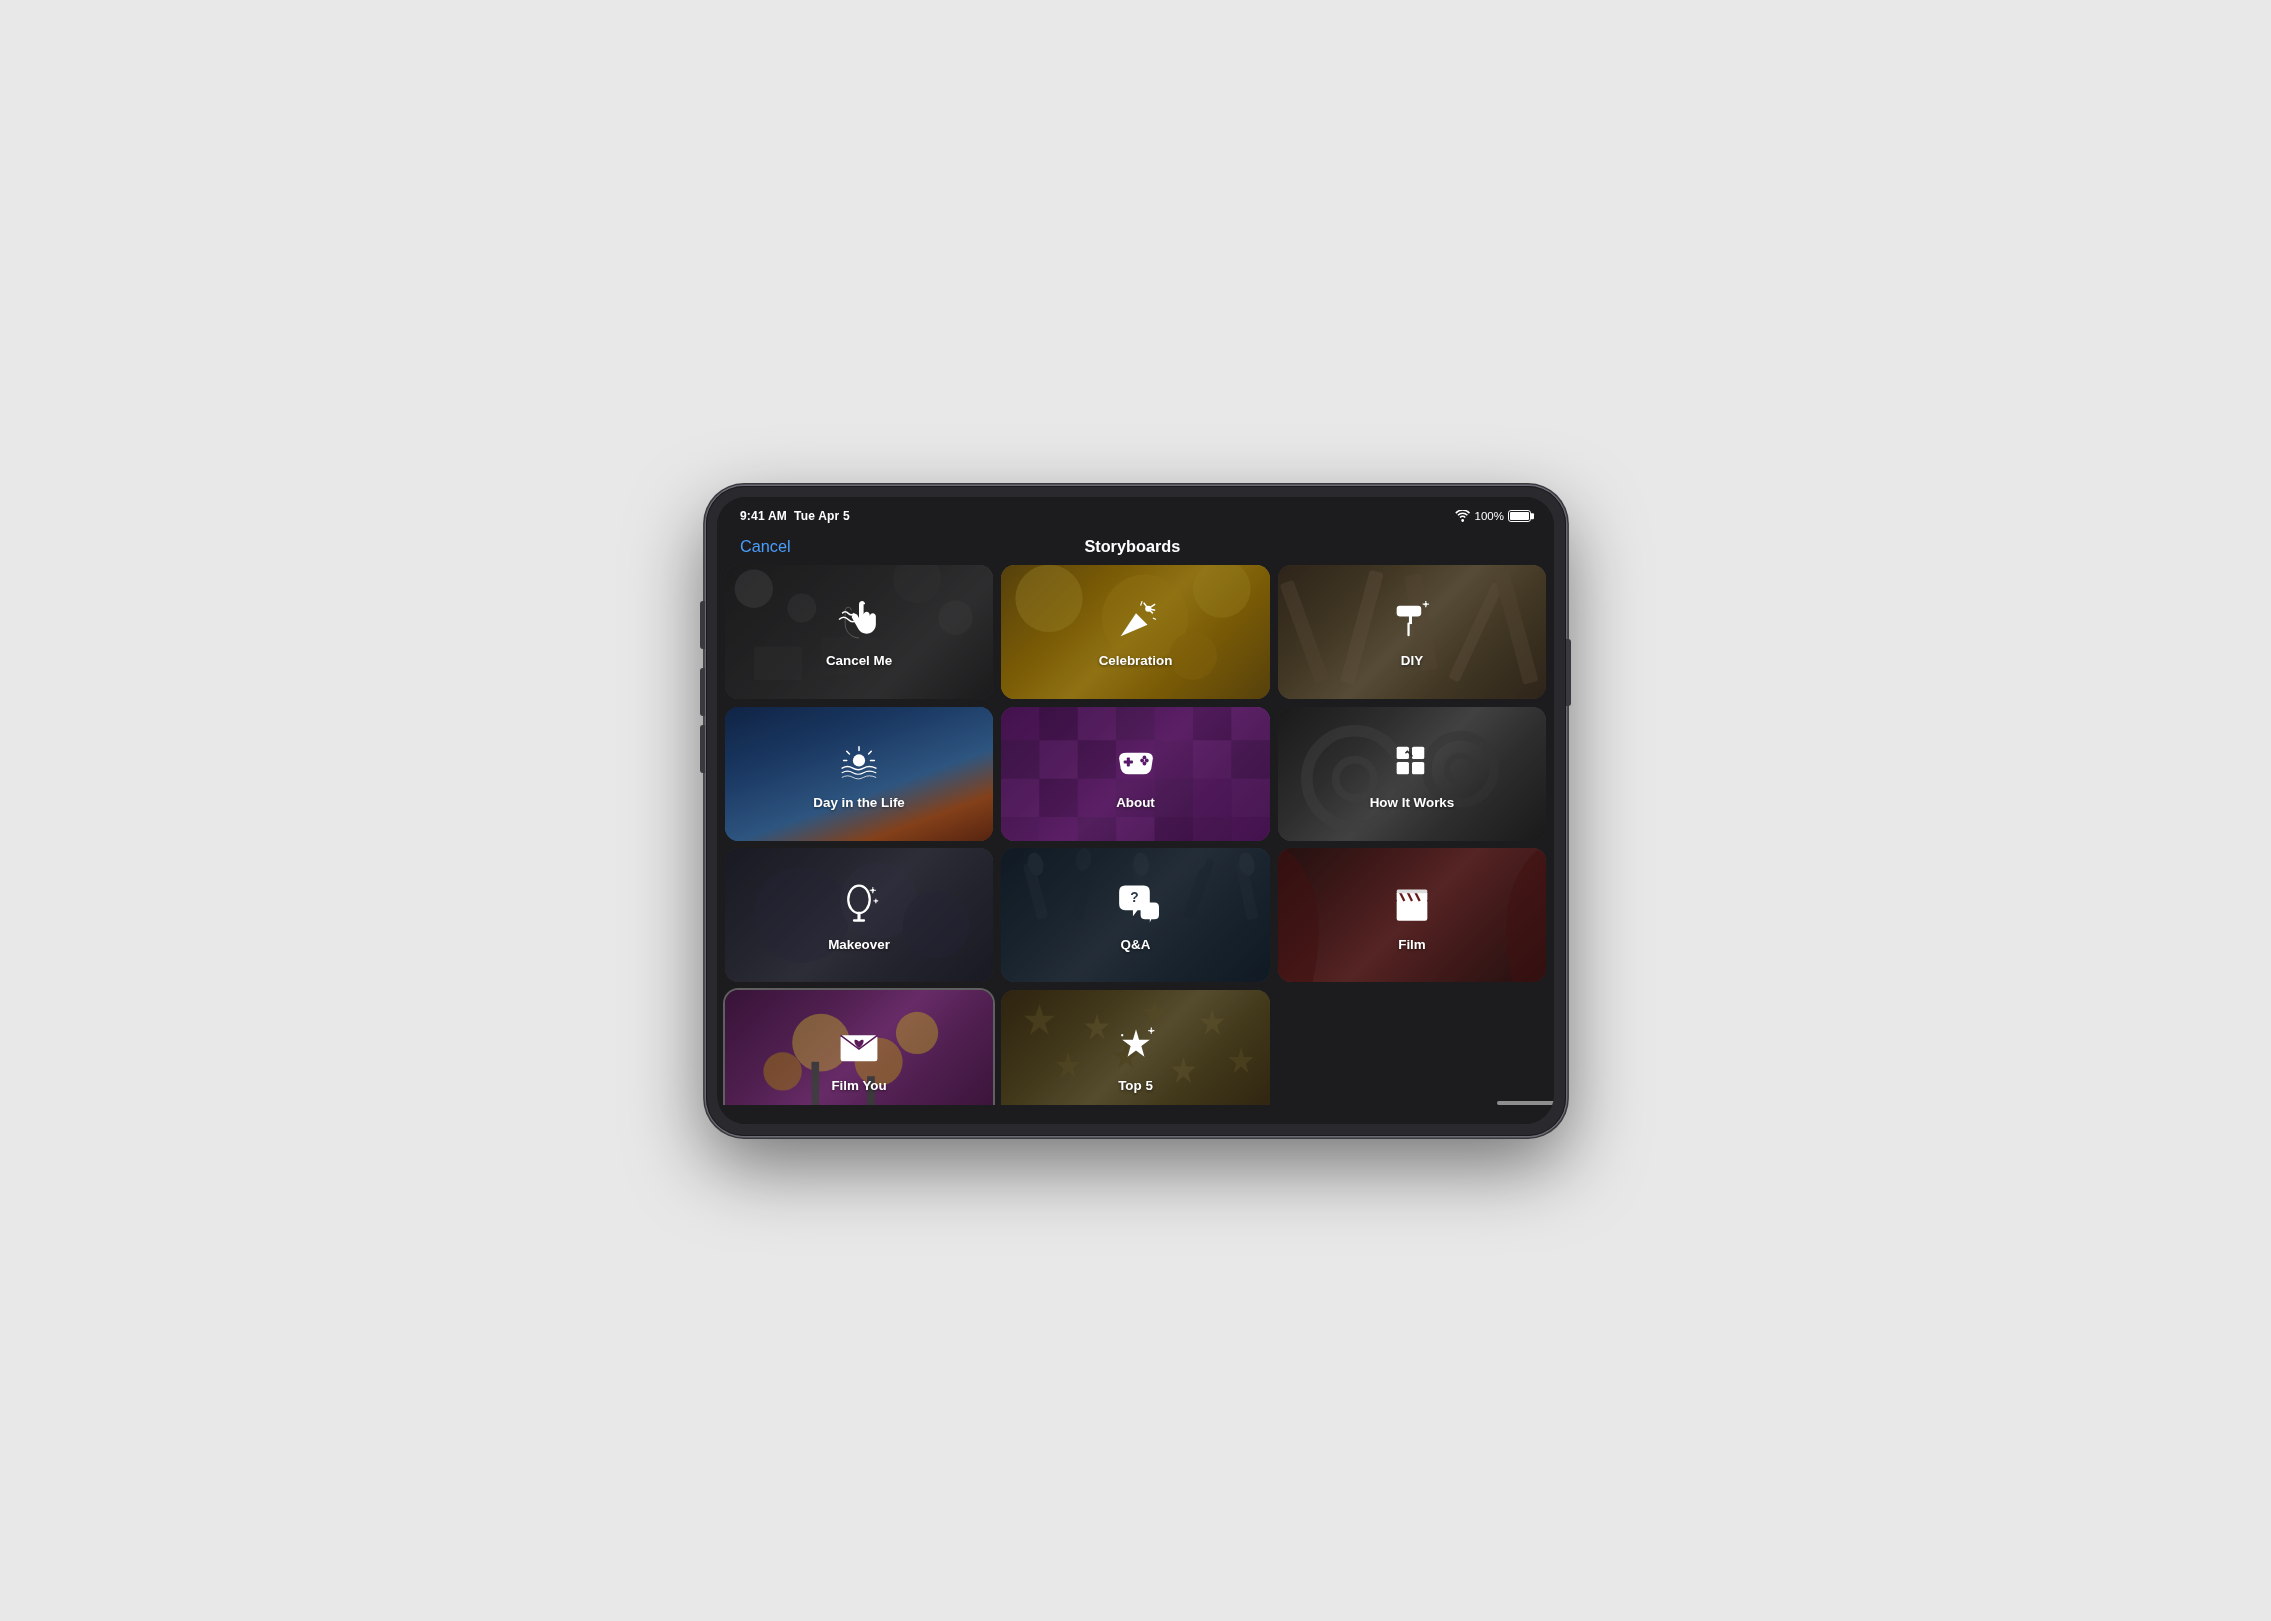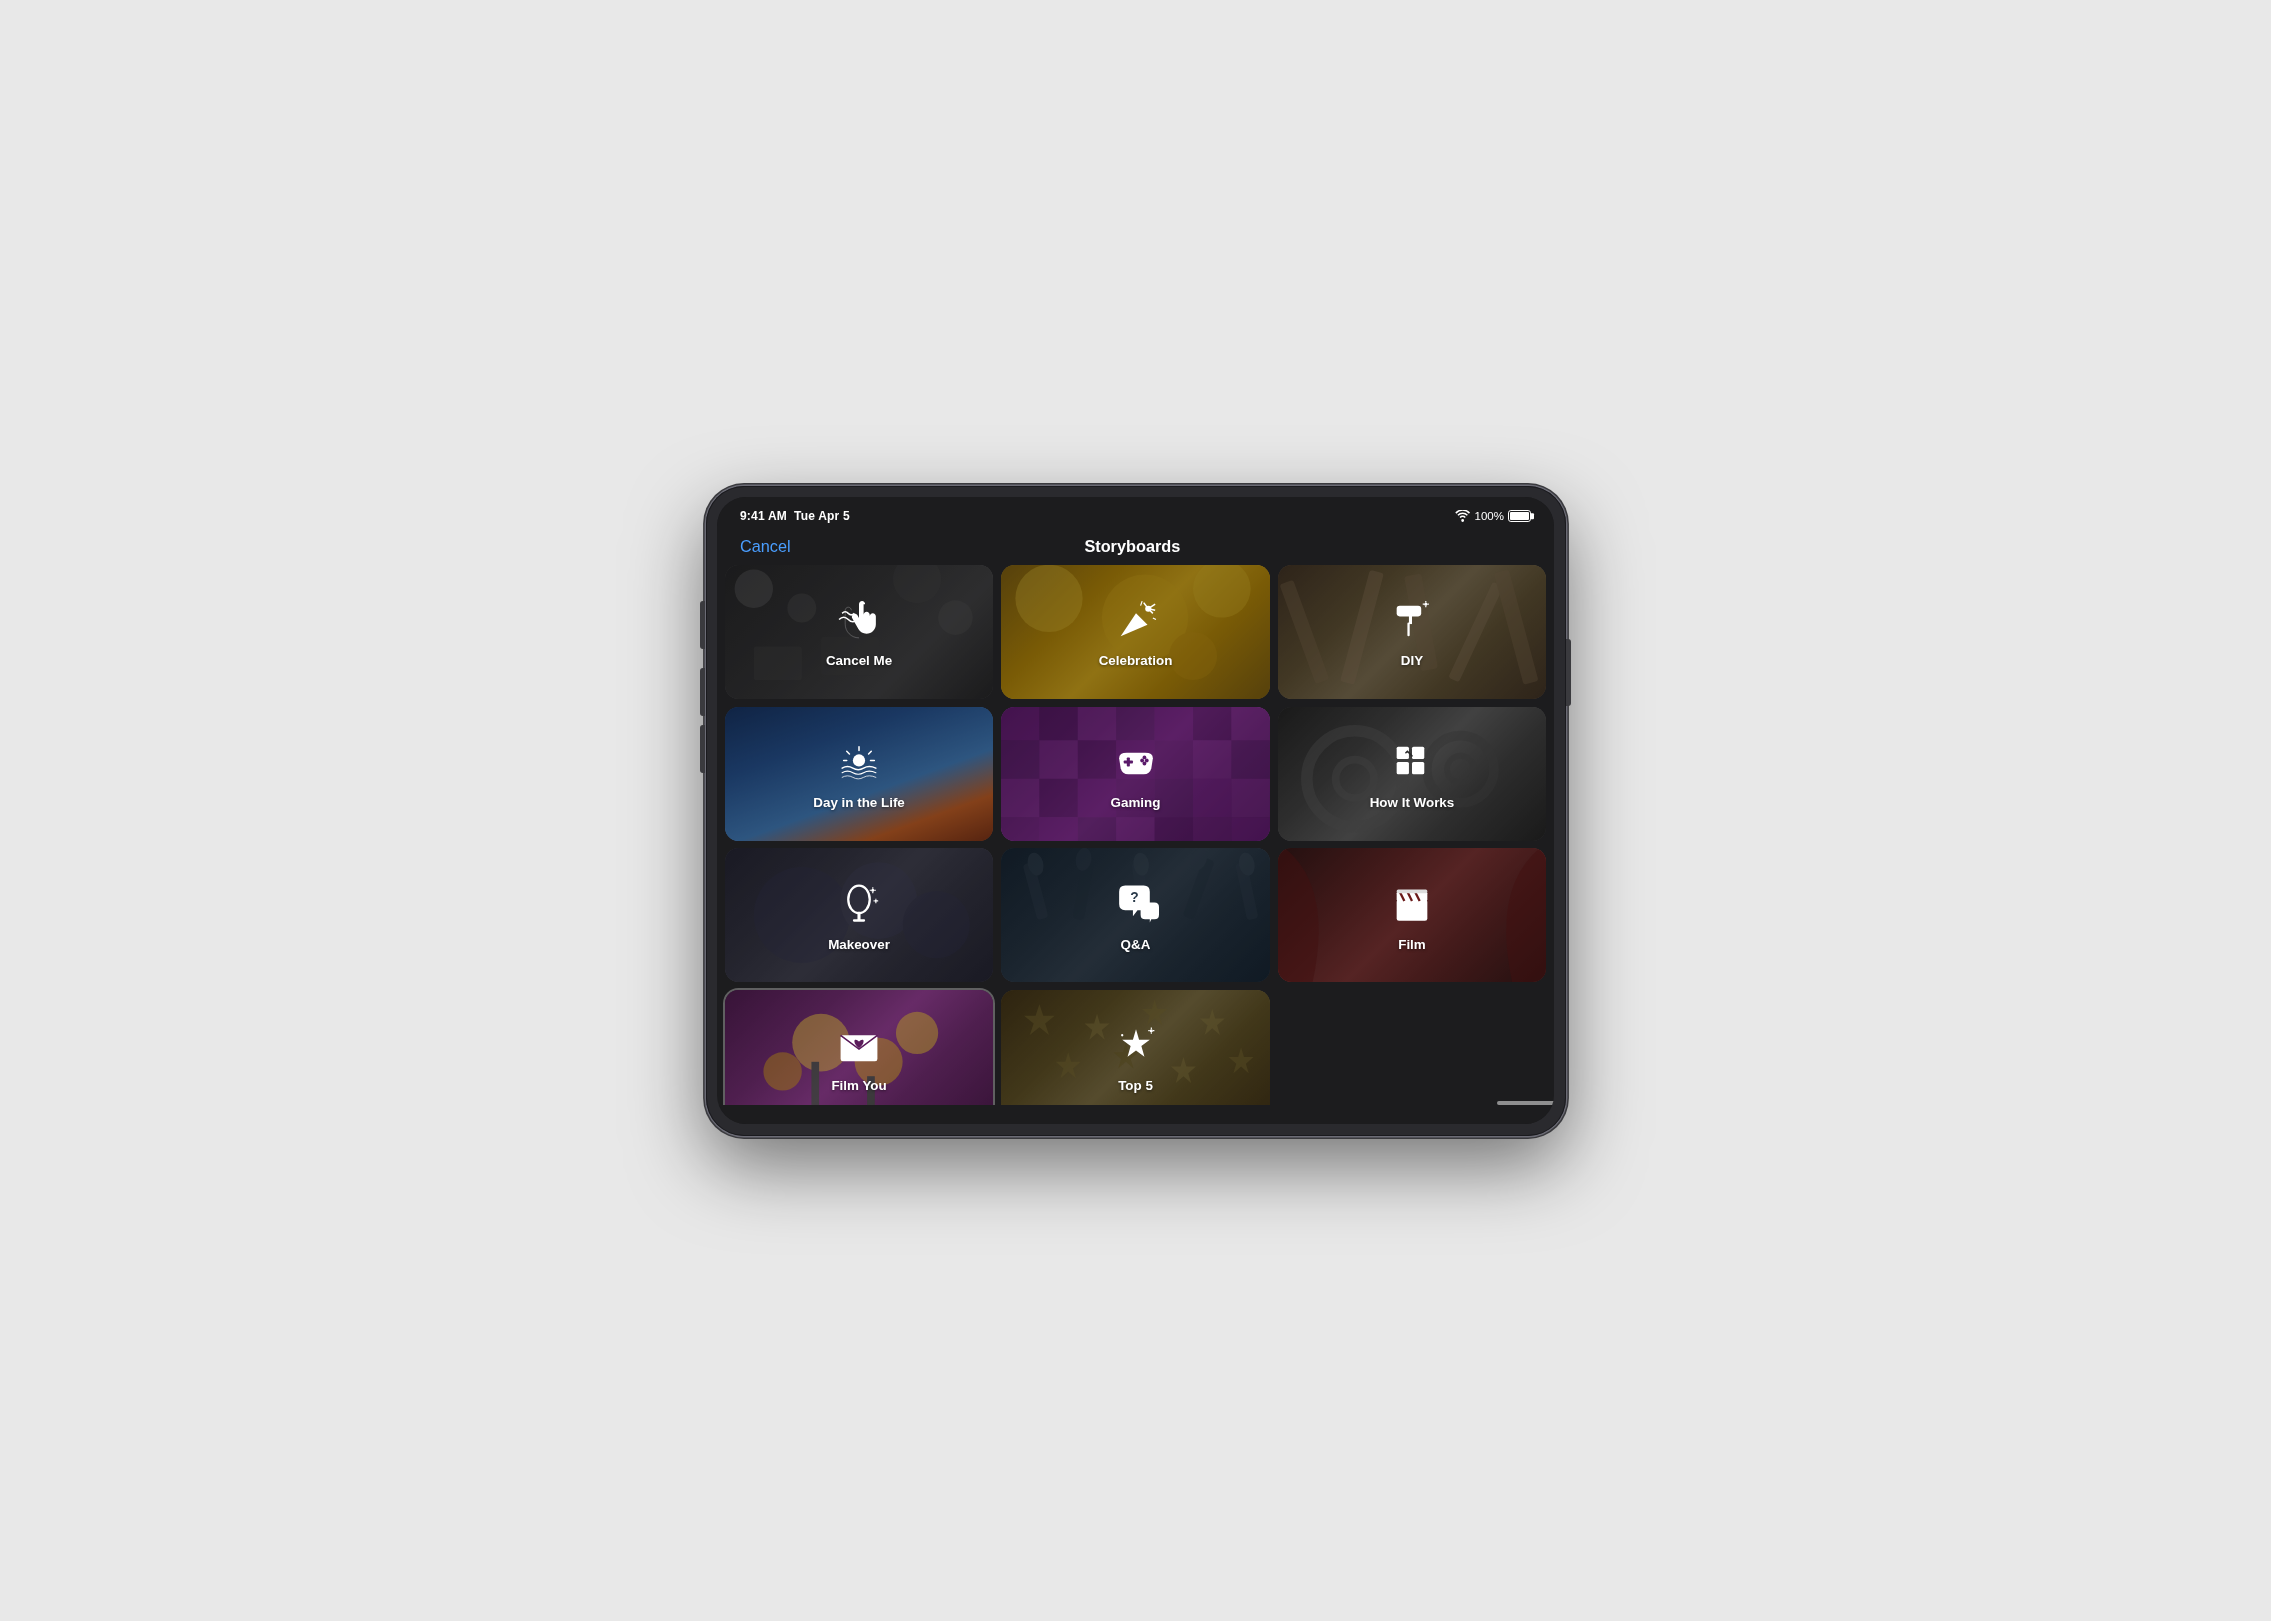--- a/index.html
+++ b/index.html
@@ -449,21 +449,21 @@
 
               <rect x="14" y="28" width="12" height="4" rx="1" fill="#5a1a6a"></rect>
               <rect x="18" y="24" width="4" height="12" rx="1" fill="#5a1a6a"></rect>
 
               <circle cx="38" cy="28" r="2.5" fill="#5a1a6a"></circle>
               <circle cx="44" cy="28" r="2.5" fill="#5a1a6a"></circle>
               <circle cx="41" cy="24" r="2.5" fill="#5a1a6a"></circle>
               <circle cx="41" cy="32" r="2.5" fill="#5a1a6a"></circle>
             </svg>
           </div>
-          <span class="grid-label">Gaming</span>
+          <span class="grid-label">About</span>
         </div>
       </div>
 
       <div class="grid-item">
         <div class="grid-bg bg-how-it-works">
           <svg width="100%" height="100%" viewBox="0 0 280 150" preserveAspectRatio="xMidYMid slice" opacity="0.5">
 
             <circle cx="80" cy="80" r="50" fill="none" stroke="#666" stroke-width="12"></circle>
             <circle cx="80" cy="80" r="20" fill="none" stroke="#666" stroke-width="8"></circle>
             <circle cx="190" cy="70" r="35" fill="none" stroke="#555" stroke-width="10"></circle>

